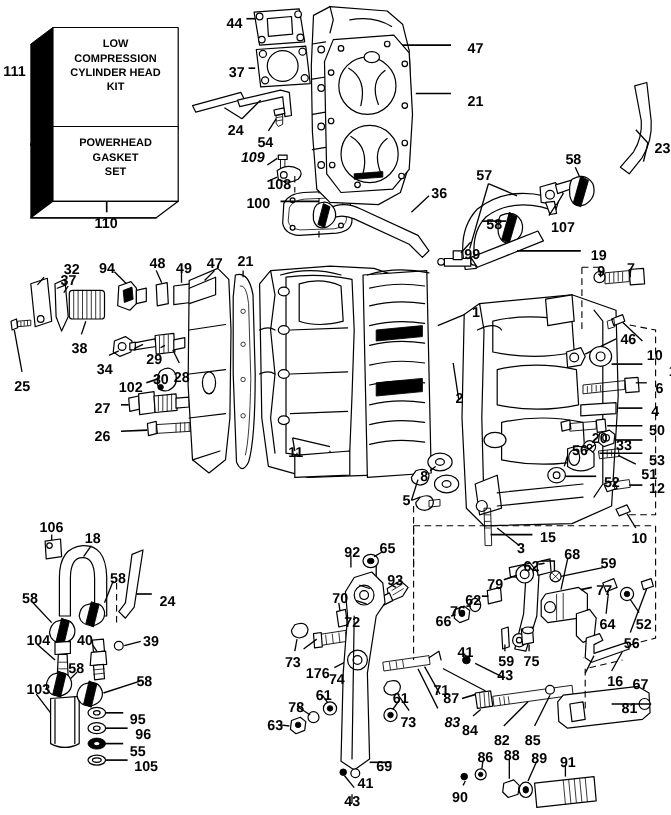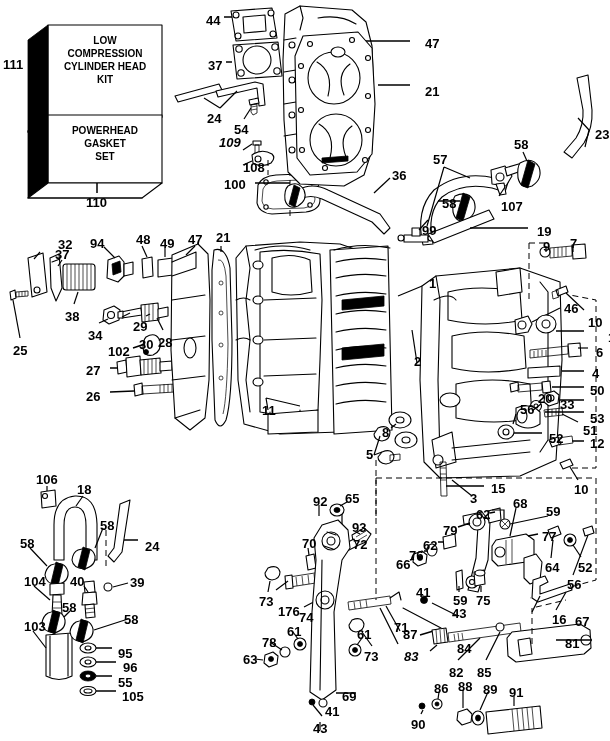--- a/index.html
+++ b/index.html
@@ -831,33 +831,33 @@
       <div class="cn" style="left: 24px; top: 620px;">103</div>
       <div class="cn" style="left: 124px; top: 613px;">58</div>
       <div class="cn" style="left: 118px; top: 647px;">95</div>
       <div class="cn" style="left: 123px; top: 661px;">96</div>
       <div class="cn" style="left: 118px; top: 676px;">55</div>
       <div class="cn" style="left: 122px; top: 690px;">105</div>
       <div class="cn" style="left: 313px; top: 495px;">92</div>
       <div class="cn" style="left: 345px; top: 492px;">65</div>
       <div class="cn" style="left: 352px; top: 521px;">93</div>
       <div class="cn" style="left: 302px; top: 537px;">70</div>
-      <div class="cn" style="left: 313px; top: 538px; margin-left: 40px;">72</div>
+      <div class="cn" style="left: 313px; top: 559px;">72</div>
       <div class="cn" style="left: 259px; top: 595px;">73</div>
       <div class="cn" style="left: 278px; top: 605px;">176</div>
       <div class="cn" style="left: 299px; top: 611px;">74</div>
       <div class="cn" style="left: 287px; top: 625px;">61</div>
       <div class="cn" style="left: 262px; top: 636px;">78</div>
       <div class="cn" style="left: 243px; top: 653px;">63</div>
       <div class="cn" style="left: 357px; top: 628px;">61</div>
       <div class="cn" style="left: 364px; top: 650px;">73</div>
       <div class="cn" style="left: 394px; top: 621px;">71</div>
       <div class="cn" style="left: 404px; top: 650px; font-style: italic;">83</div>
       <div class="cn" style="left: 403px; top: 628px;">87</div>
-      <div class="cn" style="left: 420px; top: 642px; margin-left: 37px;">84</div>
+      <div class="cn" style="left: 420px; top: 657px;">84</div>
       <div class="cn" style="left: 449px; top: 666px;">82</div>
       <div class="cn" style="left: 477px; top: 666px;">85</div>
       <div class="cn" style="left: 565px; top: 637px;">81</div>
       <div class="cn" style="left: 342px; top: 690px;">69</div>
       <div class="cn" style="left: 325px; top: 705px;">41</div>
       <div class="cn" style="left: 313px; top: 722px;">43</div>
       <div class="cn" style="left: 434px; top: 682px;">86</div>
       <div class="cn" style="left: 458px; top: 680px;">88</div>
       <div class="cn" style="left: 483px; top: 683px;">89</div>
       <div class="cn" style="left: 509px; top: 686px;">91</div>

